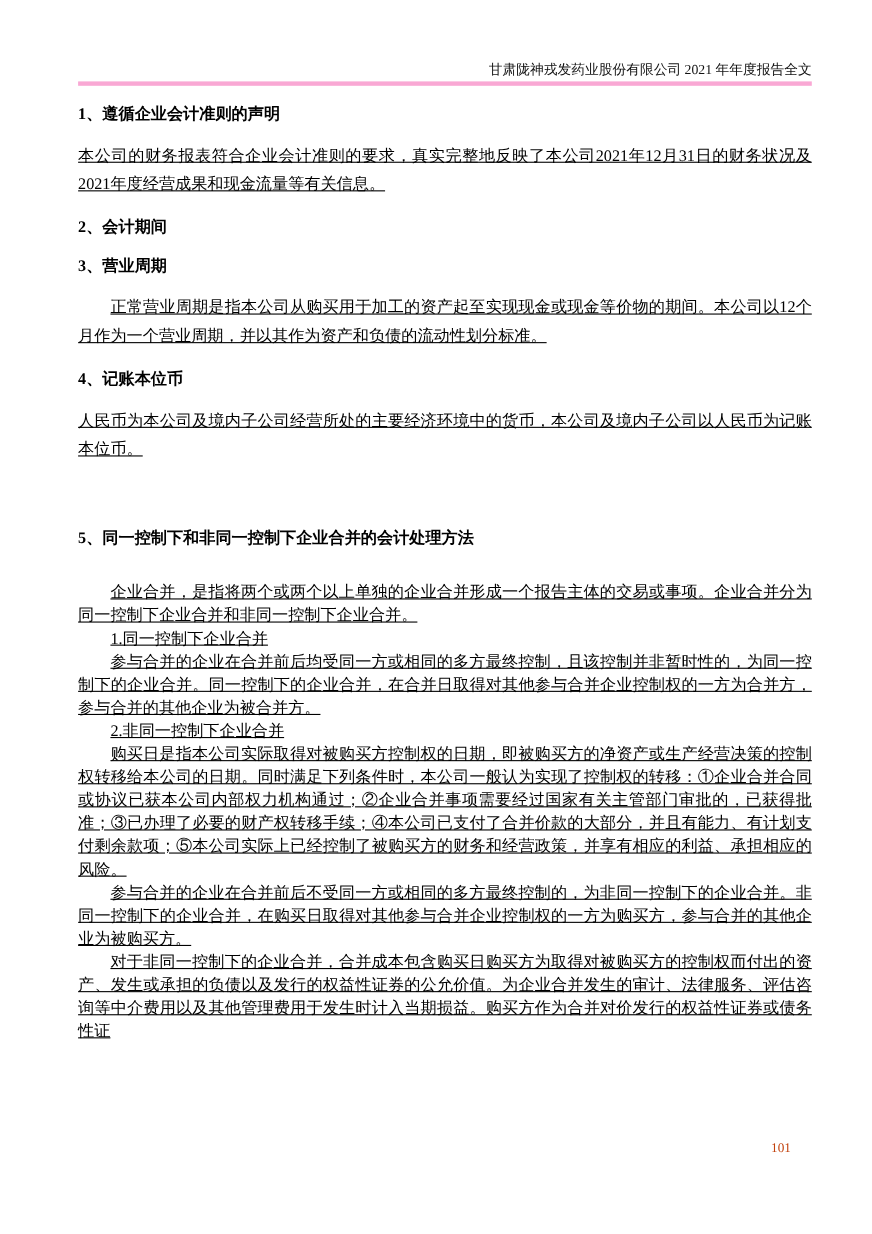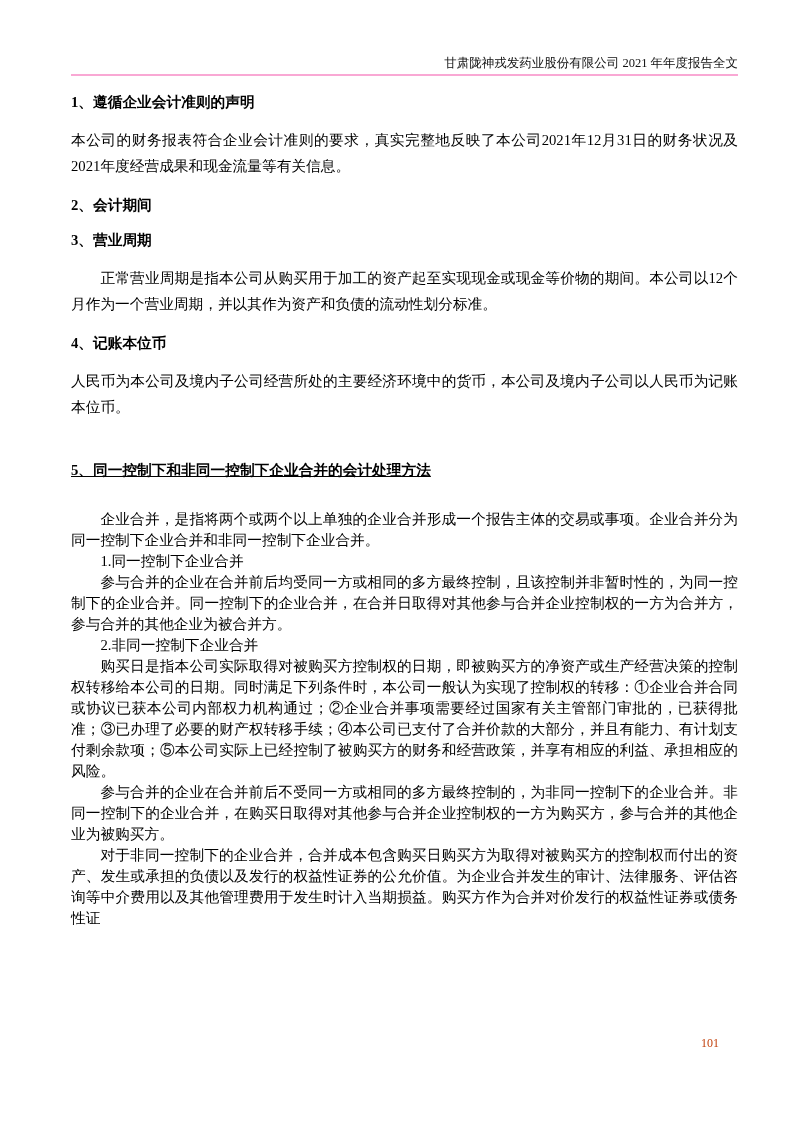--- a/index.html
+++ b/index.html
@@ -18,42 +18,42 @@
   }
   .content {
     position: absolute;
     left: 71px;
     width: 667px;
     top: 0;
   }
   .header {
     padding-top: 56px;
     padding-bottom: 3px;
-    border-bottom: 2px solid #f9a8d4;
+    border-bottom: 4px solid #f9a8d4;
     text-align: right;
     font-size: 12.5px;
     line-height: 15px;
     color: #111;
   }
   .section-heading {
     font-size: 14.7px;
     font-weight: bold;
     line-height: 17px;
     margin: 18px 0 0 0;
   }
   .section-heading.gap-large {
-    margin-top: 42px;
-    text-decoration: underline;
+    margin-top: 60px;
   }
   .para {
     font-size: 14.7px;
     line-height: 26px;
     margin: 16px 0 0 0;
     text-align: justify;
     text-justify: inter-character;
+    text-decoration: underline;
   }
   .para.indent {
     text-indent: 2em;
   }
   .para.tight {
     line-height: 21px;
     margin: 0;
   }
   .para.tight.first {
     margin-top: 30px;

